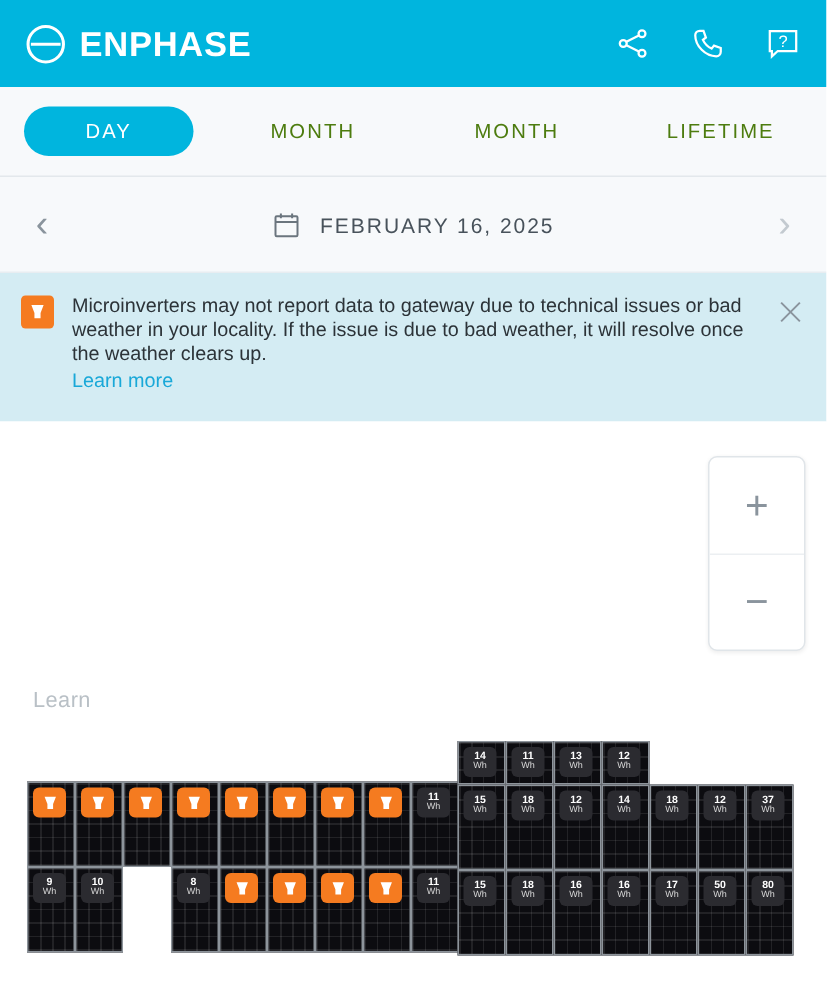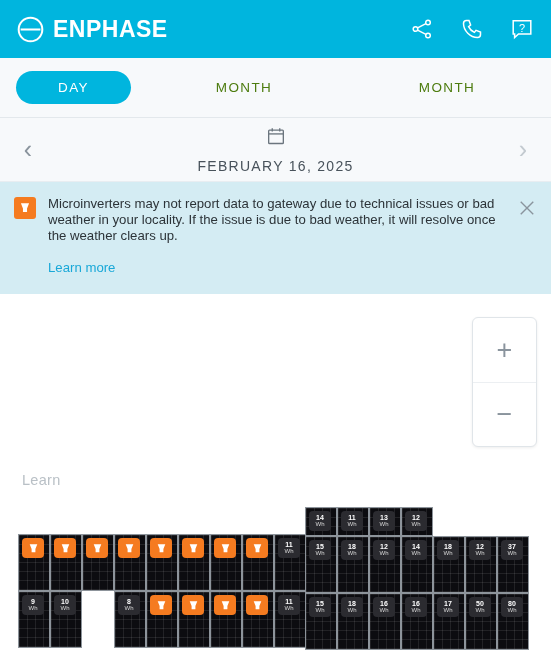--- a/index.html
+++ b/index.html
@@ -71,21 +71,21 @@
   .chev {
     font-size: 25px;
     color: #8a949d;
     cursor: pointer;
     font-family: "Liberation Sans", sans-serif;
     line-height: 1;
     width: 20px;
     text-align: center;
   }
   .chev.next { color: #c3cad0; }
-  .date-center { display: flex; align-items: center; gap: 12px; flex-direction: column; }
+  .date-center { display: flex; align-items: center; gap: 12px; }
   .cal-icon { width: 20px; height: 20px; display: block; }
   .date-text {
     font-size: 14px;
     letter-spacing: 1.3px;
     color: #48525b;
   }
 
   
   .banner {
     background: #d4ecf3;
@@ -105,21 +105,21 @@
     margin-top: 1px;
   }
   .banner-body { flex: 1; }
   .banner-text {
     font-size: 13.2px;
     line-height: 16px;
     color: #2c3338;
   }
   .banner-link {
     display: inline-block;
-    margin-top: 16px;
+    margin-top: 2px;
     font-size: 13.2px;
     color: #19a8d8;
     cursor: pointer;
   }
   .banner-close {
     width: 20px; height: 20px;
     flex: 0 0 20px;
     cursor: pointer;
     margin-top: 2px;
   }
@@ -229,20 +229,21 @@
         <text x="12" y="14.6" font-size="11" fill="#fff" stroke="none" text-anchor="middle" font-family="Liberation Sans, sans-serif">?</text>
       </svg>
     </span>
   </div>
 </div>
 
 <div class="tabs">
   <div class="tab active">DAY</div>
   <div class="tab">MONTH</div>
   <div class="tab">MONTH</div>
+  <div class="tab">LIFETIME</div>
 </div>
 
 <div class="datebar">
   <div class="chev prev">‹</div>
   <div class="date-center">
     <span class="cal-icon">
       <svg viewBox="0 0 24 24" width="20" height="20" fill="none" stroke="#6b757e" stroke-width="1.6">
         <rect x="3.2" y="5" width="17.6" height="16" rx="1"></rect>
         <line x1="3.2" y1="9.5" x2="20.8" y2="9.5"></line>
         <line x1="7.5" y1="2.8" x2="7.5" y2="6.6"></line>

